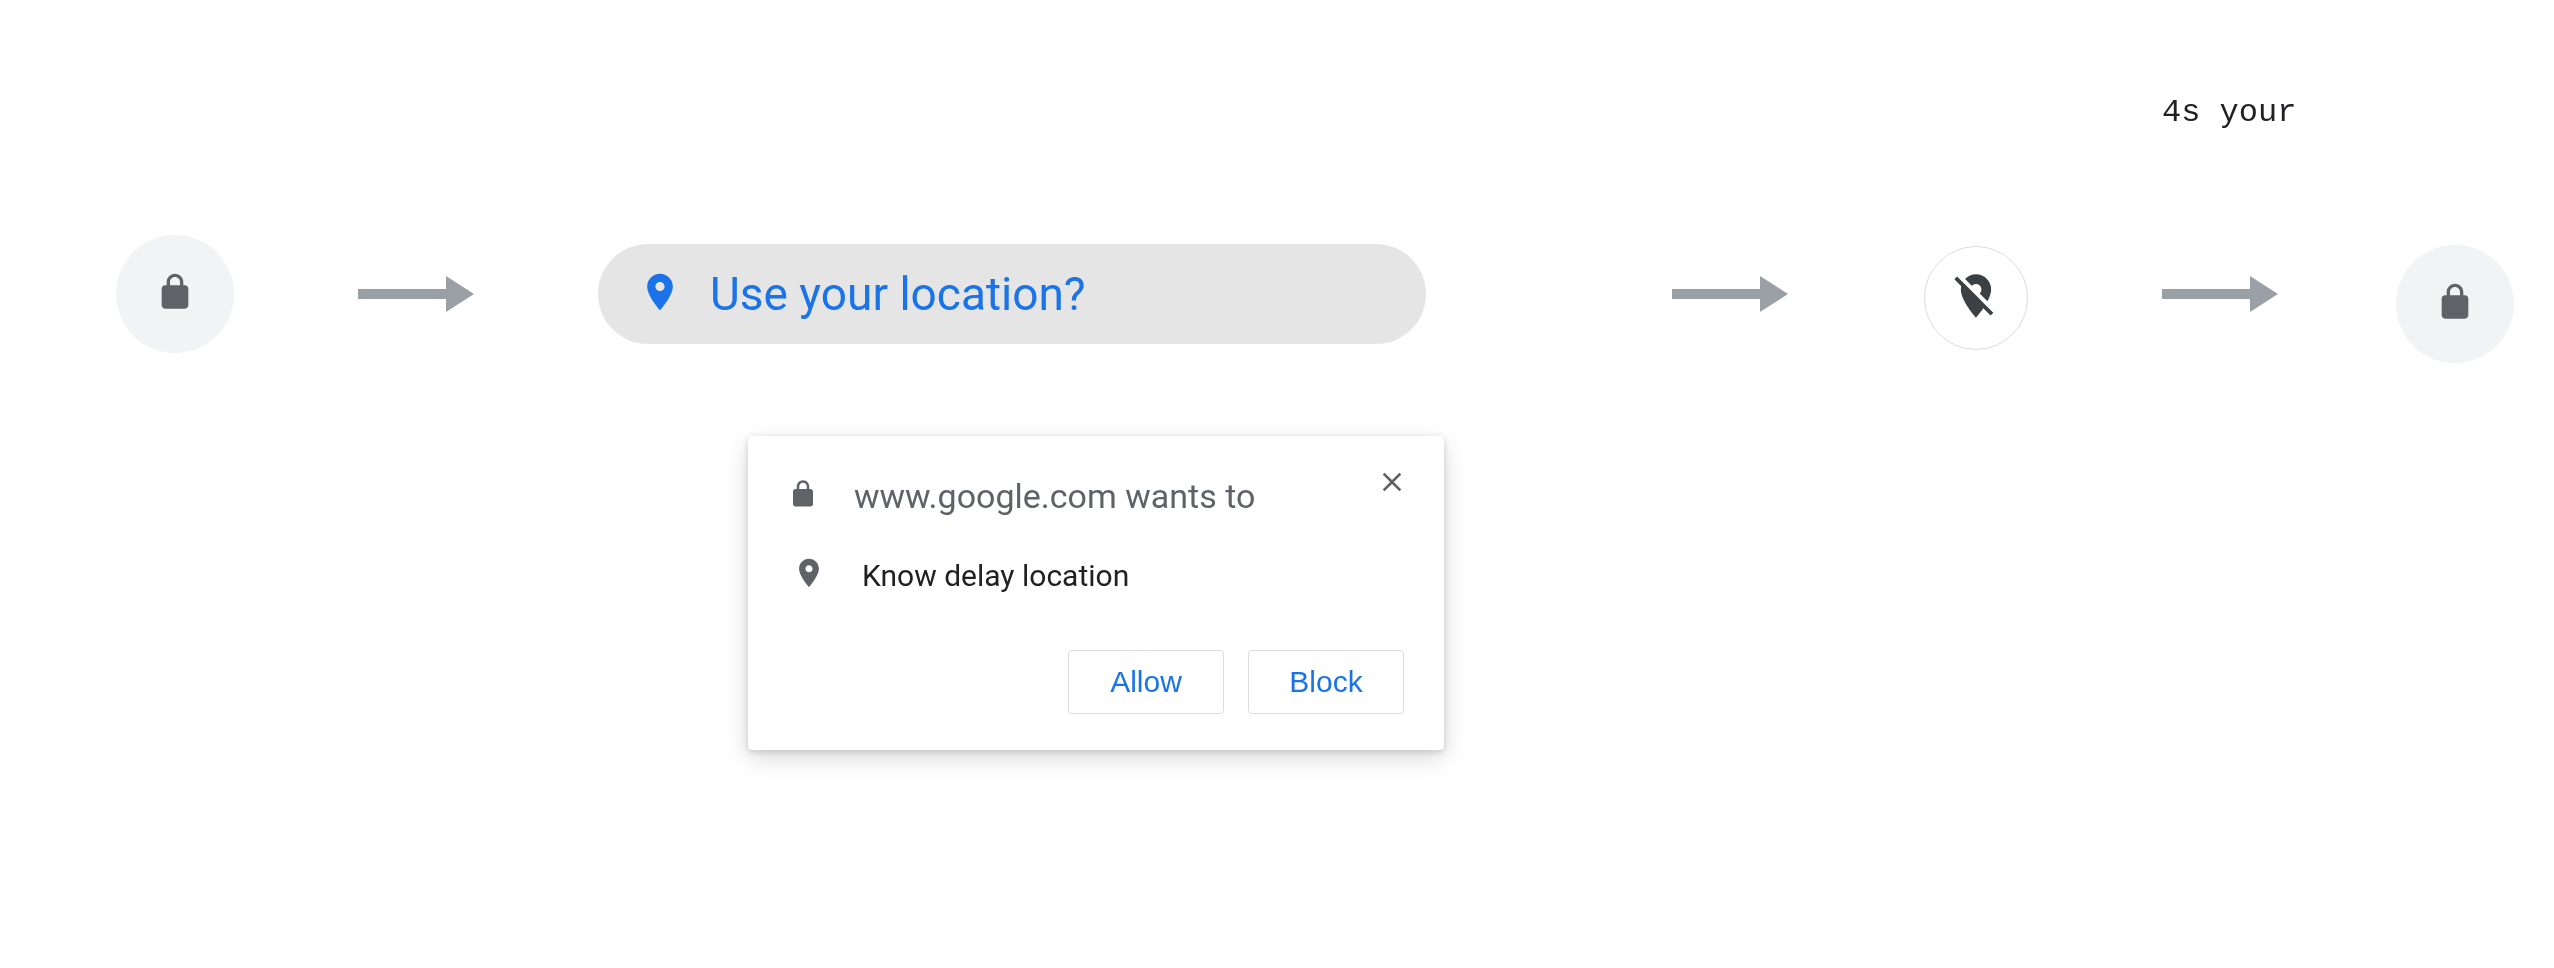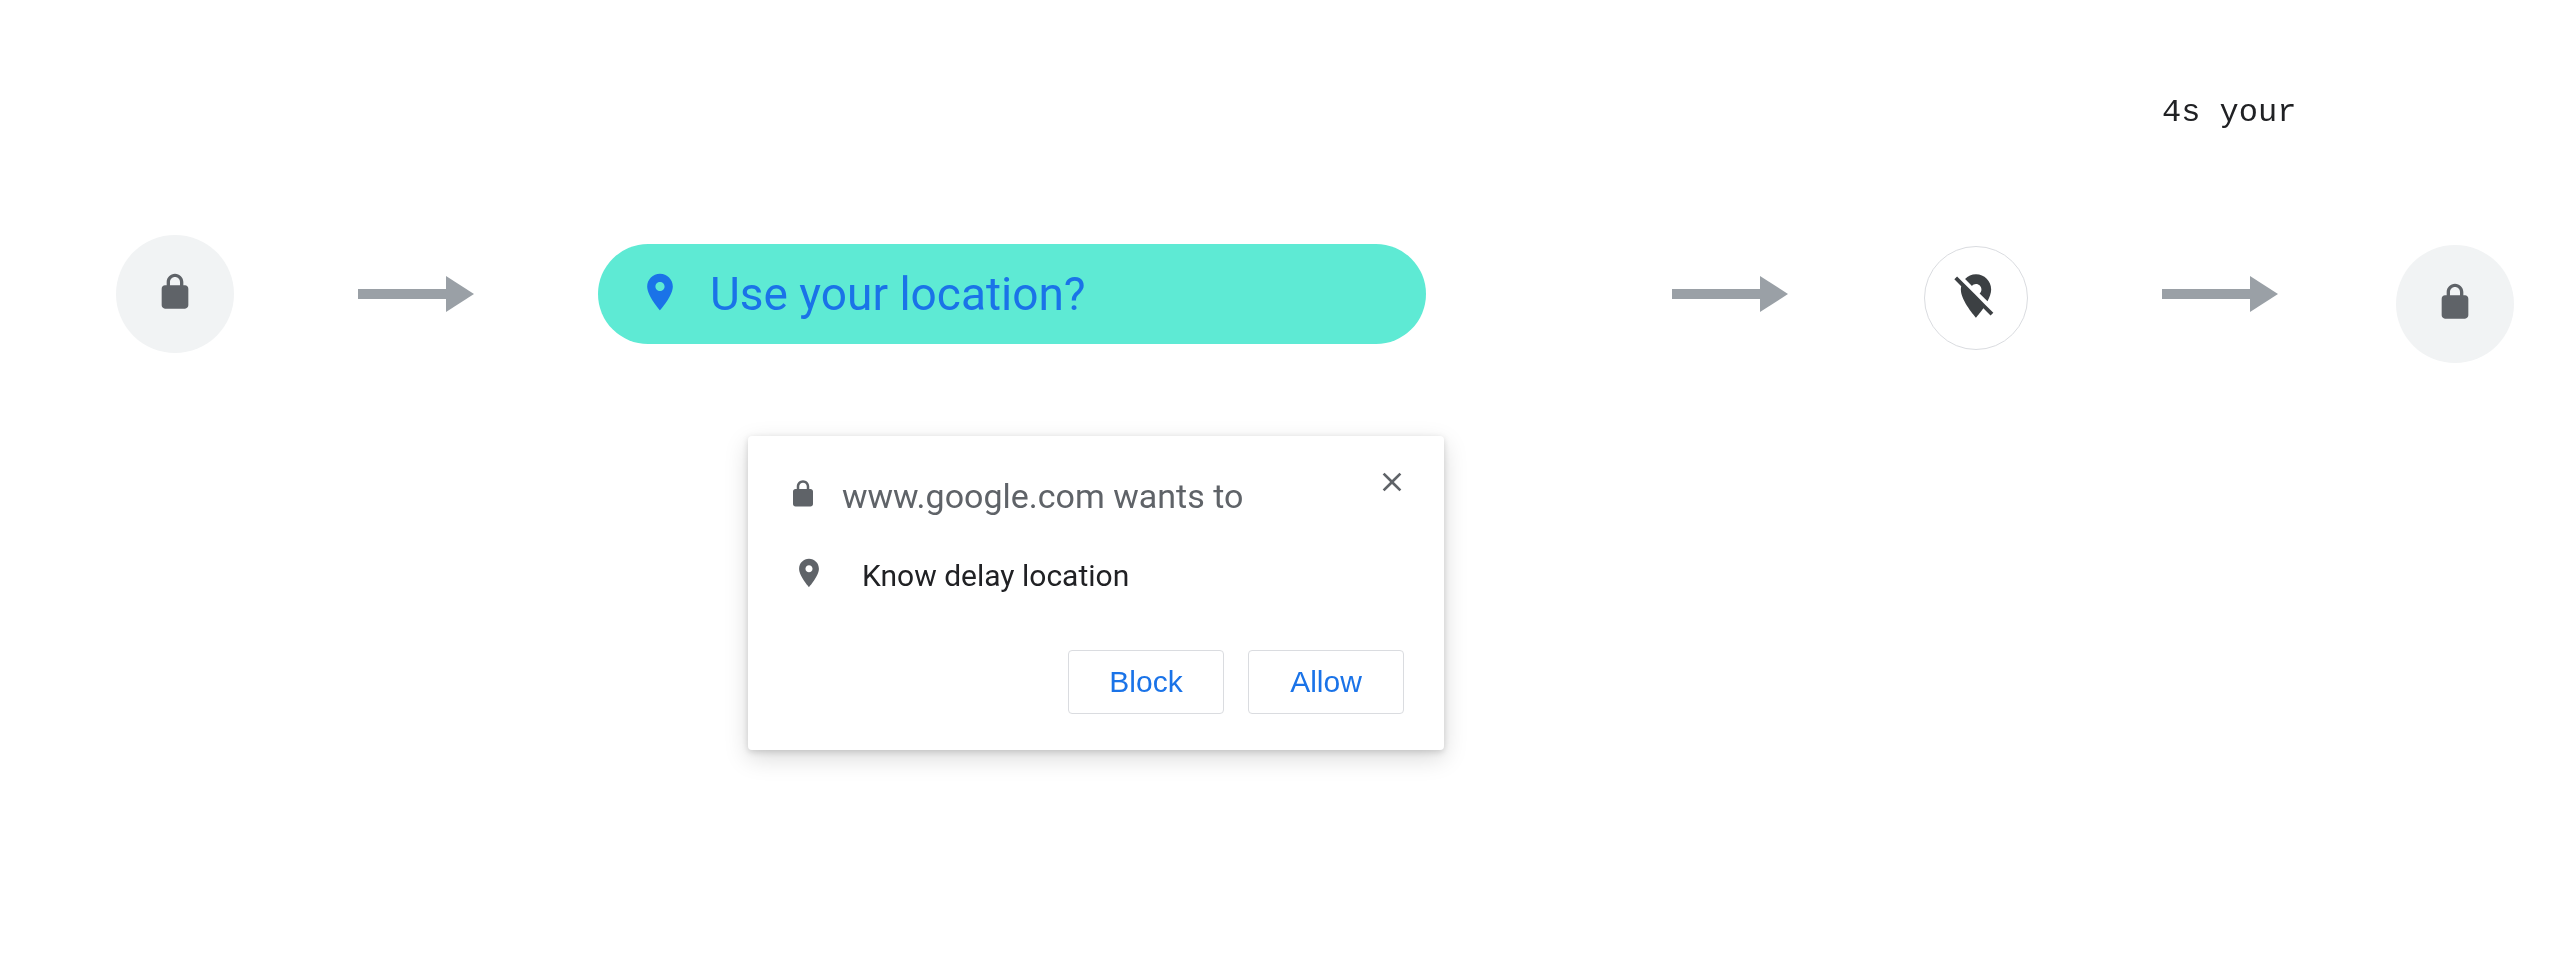--- a/index.html
+++ b/index.html
@@ -76,21 +76,21 @@
     }
     .arrow-1 { top: 285px; left: 358px; }
     .arrow-2 { top: 285px; left: 1672px; }
     .arrow-3 { top: 285px; left: 2162px; }
     .chip {
       position: absolute;
       top: 244px;
       left: 598px;
       width: 828px;
       height: 100px;
-      background: #5eead4;
+      background: #e5e5e5;
       border-radius: 50px;
       display: flex;
       align-items: center;
       padding: 0 40px;
       gap: 28px;
     }
     .chip-text {
       font-size: 46px;
       color: #1a73e8;
       font-weight: 400;
@@ -114,21 +114,21 @@
       left: 748px;
       width: 696px;
       background: #ffffff;
       border-radius: 4px;
       box-shadow: 0 2px 6px rgba(0,0,0,0.15), 0 8px 24px rgba(0,0,0,0.15);
       padding: 40px 40px 36px 40px;
     }
     .dialog-header {
       display: flex;
       align-items: center;
-      gap: 24px;
+      gap: 36px;
       margin-bottom: 40px;
       position: relative;
     }
     .dialog-title {
       font-size: 34px;
       color: #5f6368;
       font-weight: 400;
     }
     .dialog-close {
       position: absolute;
@@ -235,18 +235,18 @@
     </div>
     <div class="dialog-permission-row">
       <span>
         <svg width="34" height="34" viewBox="0 0 24 24" fill="#5f6368">
           <path d="M12 2C8.13 2 5 5.13 5 9c0 5.25 7 13 7 13s7-7.75 7-13c0-3.87-3.13-7-7-7zm0 9.5c-1.38 0-2.5-1.12-2.5-2.5S10.62 6.5 12 6.5s2.5 1.12 2.5 2.5S13.38 11.5 12 11.5z"></path>
         </svg>
       </span>
       <span class="dialog-permission-text">Know delay location</span>
     </div>
     <div class="dialog-buttons">
+      <button class="dialog-button">Allow</button>
       <button class="dialog-button">Block</button>
-      <button class="dialog-button">Allow</button>
     </div>
   </div>
 
 </div>
 
 </body></html>

